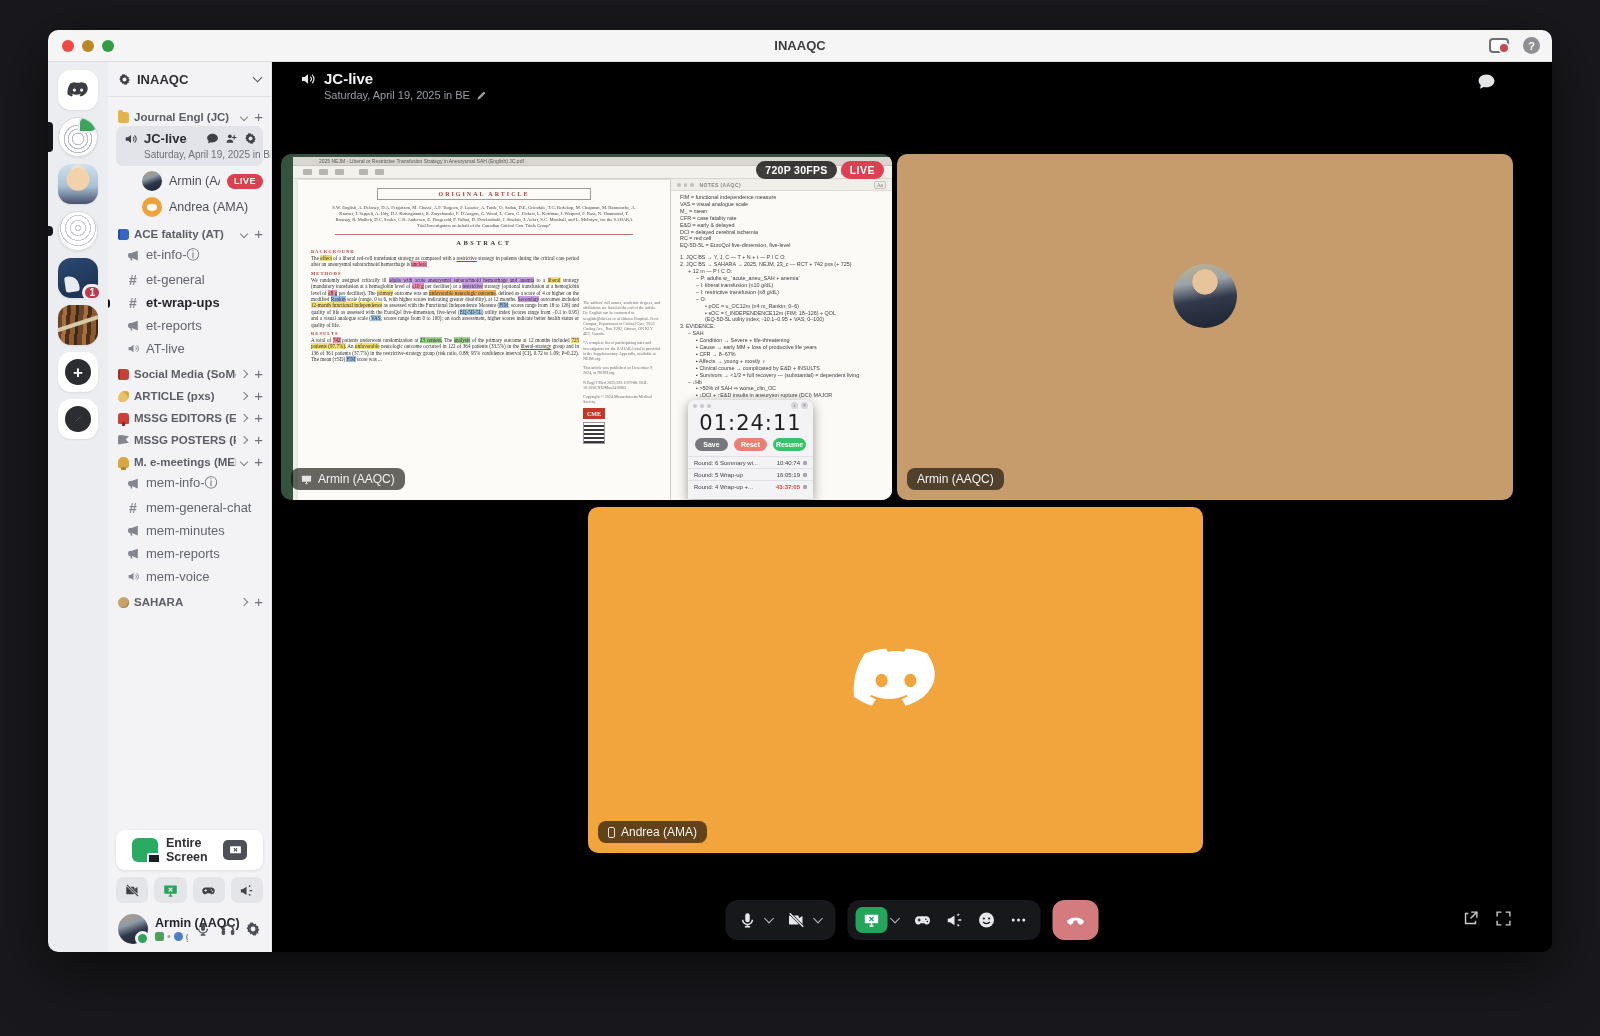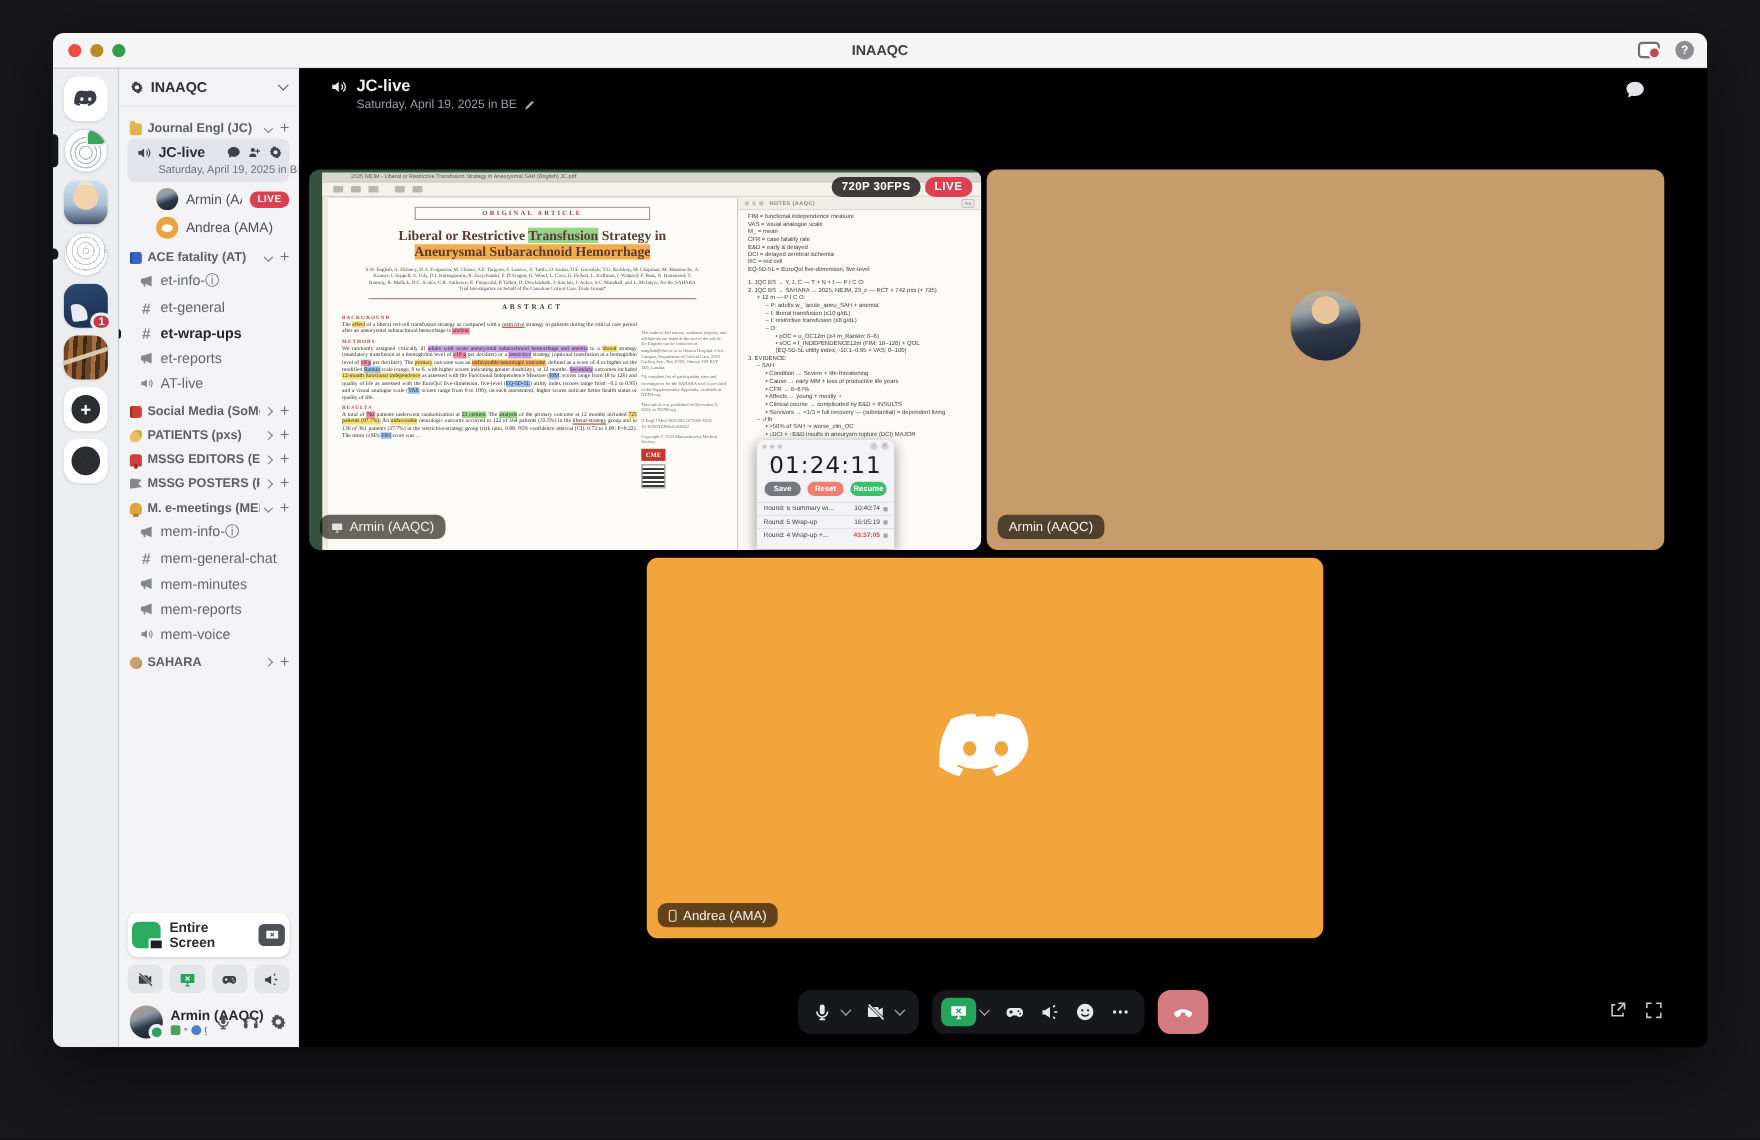--- a/index.html
+++ b/index.html
@@ -107,21 +107,21 @@
   .mem-avatar { width:20px; height:20px; border-radius:50%; flex:none; }
   .member[data-avatar="armin"] .mem-avatar { background:linear-gradient(160deg,#b6a07c 0%,#8f9aa8 35%,#2e3748 60%,#1d2330 100%); }
   .member[data-avatar="andrea"] .mem-avatar { background:#eda33c; position:relative; }
   .member[data-avatar="andrea"] .mem-avatar::after { content:""; position:absolute; left:5px; top:7px; width:10px; height:7px; background:#fff; border-radius:45% 45% 50% 50%; }
   .mem-name { font-size:12.5px; color:#4e5058; flex:1; white-space:nowrap; overflow:hidden; }
   .live-badge { background:#d8414d; color:#fff; font-size:9px; font-weight:800; letter-spacing:.5px; padding:2.5px 7px; border-radius:9px; }
   .live-badge:empty { display:none; }
 
   
   .sb-bottom { padding:6px 8px 8px 8px; display:flex; flex-direction:column; gap:7px; }
-  .stream-card { background:#fff; border-radius:9px; padding:6px 4px; display:flex; align-items:center; gap:8px; box-shadow:0 1px 3px rgba(0,0,0,.1); }
+  .stream-card { background:#fff; border-radius:9px; padding:6px 16px; display:flex; align-items:center; gap:8px; box-shadow:0 1px 3px rgba(0,0,0,.1); }
   .stream-thumb { width:26px; height:24px; border-radius:6px; background:#2bab62; position:relative; flex:none; }
   .stream-thumb::after { content:""; position:absolute; right:-3px; bottom:-2px; width:10px; height:7px; background:#1d1e22; border-radius:2px; border:2px solid #fff; }
   .stream-label { font-size:12.5px; font-weight:600; color:#2e2f34; flex:1; }
   .stream-stop { width:24px; height:20px; background:#4e5058; border-radius:5px; display:flex; align-items:center; justify-content:center; flex:none; cursor:pointer; }
   .stream-stop svg { width:13px; height:13px; fill:#fff; }
   .voice-panel { display:flex; align-items:flex-start; gap:6px; padding:2px 2px; }
   .vp-left { flex:1; }
   .vp-status { display:flex; align-items:center; gap:5px; font-size:13px; font-weight:700; color:#1f9352; }
   .vp-status svg { width:13px; height:13px; stroke:#1f9352; fill:none; stroke-width:2.4; }
   .vp-loc { font-size:11px; color:#6d7078; margin-top:1px; }
@@ -453,21 +453,21 @@
                 <span class="cat-plus"></span>
               </div>
               <div>
                 
               </div>
             </div>
 
             <div>
               <div class="category-row" data-icon="shell" data-chev="&gt;">
                 <span class="cat-emoji"></span>
-                <span class="cat-name">PATIENTS (pxs)</span>
+                <span class="cat-name">ARTICLE (pxs)</span>
                 <span class="cat-chev"></span>
                 <span class="cat-plus"></span>
               </div>
               <div>
                 
               </div>
             </div>
 
             <div>
               <div class="category-row" data-icon="postbox" data-chev="&gt;">
@@ -677,21 +677,20 @@
               <i></i>
               <i style="margin-left:8px"></i>
               <i></i>
               <i style="margin-left:auto"></i>
               <i></i>
               <i></i>
             </div>
           <div class="sw-body">
             <div class="pdf-page">
               <div class="kicker">ORIGINAL ARTICLE</div>
-              <div class="p-title"><span>Liberal or Restrictive </span><span class="hl-g">Transfusion</span><span> Strategy in </span><span class="hl-o">Aneurysmal Subarachnoid Hemorrhage</span></div>
               <div class="p-authors">S.W. English, A. Delaney, D.A. Fergusson, M. Chassé, A.F. Turgeon, F. Lauzier, A. Tuttle, O. Sadan, D.E. Griesdale, T.G. Redekop, M. Chapman, M. Hannouche, A. Kramer, I. Seppelt, A. Udy, D.J. Kutsogiannis, R. Zarychanski, F. D'Aragon, G. Wood, L. Cava, G. Pickett, L. Koffman, I. Watpool, F. Bass, N. Hammond, T. Ramsay, R. Mallick, D.C. Scales, C.R. Andersen, E. Fitzgerald, P. Talbot, D. Dowlatshahi, J. Sinclair, J. Acker, S.C. Marshall, and L. McIntyre, for the SAHARA Trial Investigators on behalf of the Canadian Critical Care Trials Group*</div>
               <div class="p-rule"></div>
               <div class="abs-head">ABSTRACT</div>
               <div class="abs-wrap">
 
                   <div class="abs-sec">
                     <div class="abs-label">BACKGROUND</div>
                     <div class="abs-text"><span>The </span><span class="hl-y">effect</span><span> of a liberal red-cell transfusion strategy as compared with a </span><span class="u-r">restrictive</span><span> strategy in patients during the critical care period after an aneurysmal subarachnoid hemorrhage is </span><span class="hl-pk">unclear.</span></div>
                   </div>
 

